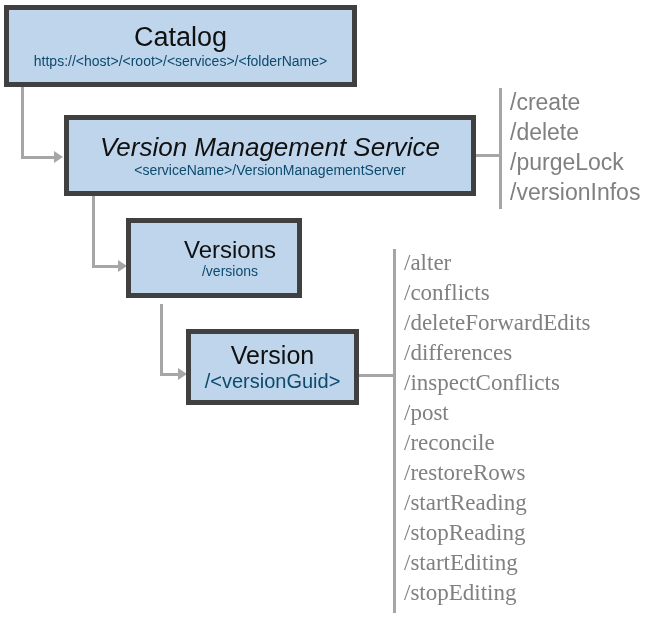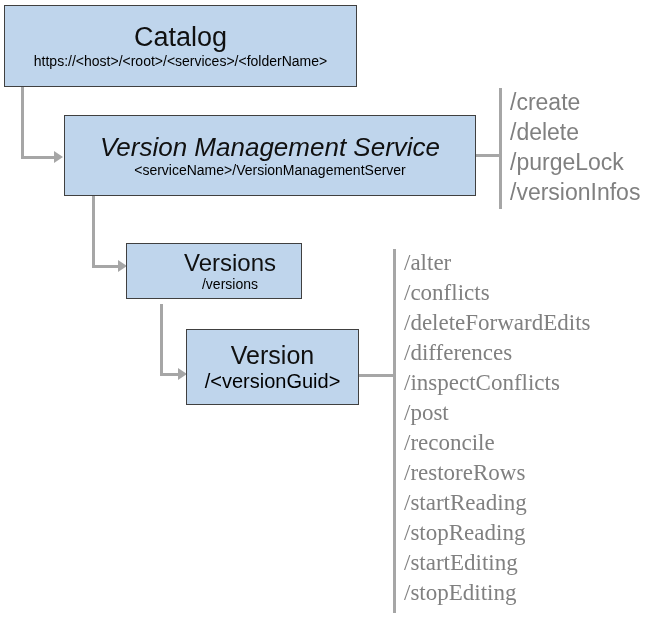--- a/index.html
+++ b/index.html
@@ -18,49 +18,49 @@
     height: 617px;
     background: #ffffff;
     overflow: hidden;
   }
 
   
   .node {
     position: absolute;
     box-sizing: border-box;
     background: #bfd5ec;
-    border: 1px solid #404040;
+    border: 5px solid #404040;
     display: flex;
     flex-direction: column;
     align-items: center;
     justify-content: center;
     color: #1a1a1a;
     text-align: center;
     line-height: 1.05;
   }
   .node .title {
     font-weight: 400;
     color: #101010;
     white-space: nowrap;
   }
   .node .sub {
-    color: #000000;
+    color: #0c4a6e;
     white-space: nowrap;
     margin-top: 2px;
   }
 
   #node-catalog      { left: 4px;   top: 5px;   width: 353px; height: 82px; }
   #node-catalog .title { font-size: 27px; }
   #node-catalog .sub   { font-size: 14px; }
 
   #node-vms          { left: 64px;  top: 115px; width: 412px; height: 81px; }
   #node-vms .title   { font-size: 26px; font-style: italic; }
   #node-vms .sub     { font-size: 14px; }
 
-  #node-versions     { left: 126px; top: 243px; width: 176px; height: 56px; padding-left: 32px; }
+  #node-versions     { left: 126px; top: 218px; width: 176px; height: 80px; padding-left: 32px; }
   #node-versions .title { font-size: 24px; }
   #node-versions .sub   { font-size: 14px; }
 
   #node-version      { left: 186px; top: 329px; width: 173px; height: 76px; }
   #node-version .title { font-size: 25px; }
   #node-version .sub   { font-size: 20px; }
 
   
   .ln {
     position: absolute;

